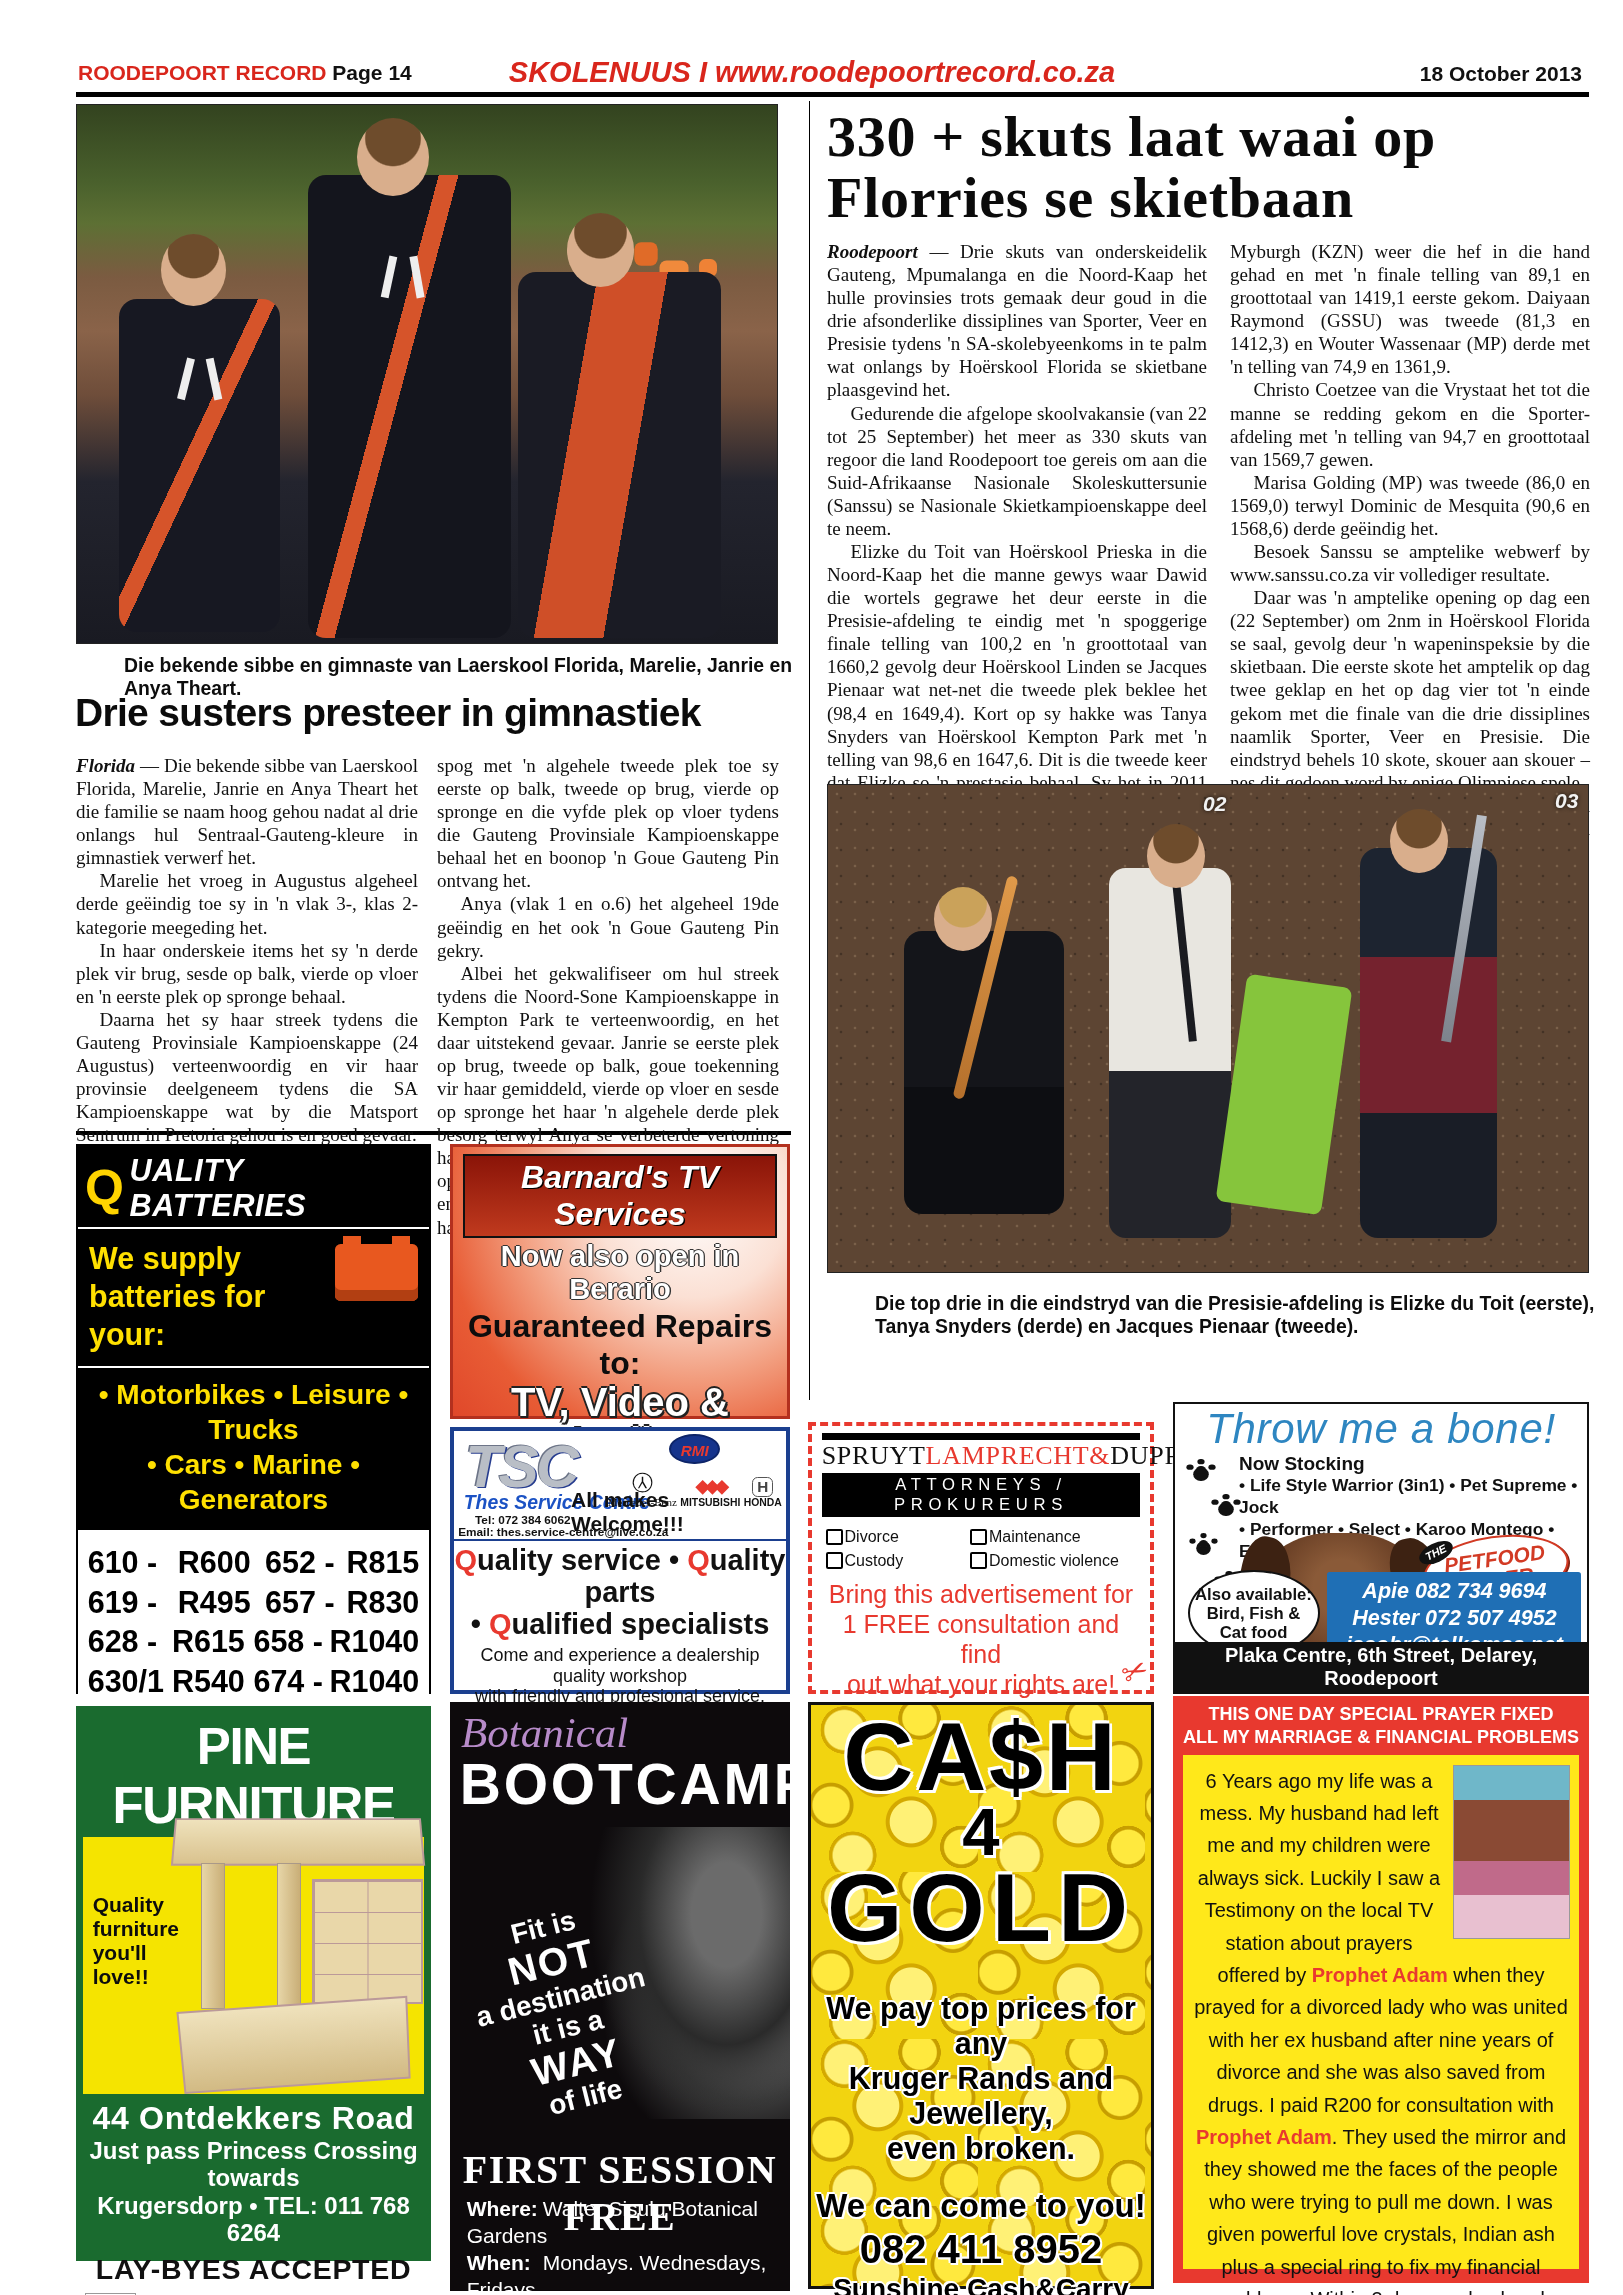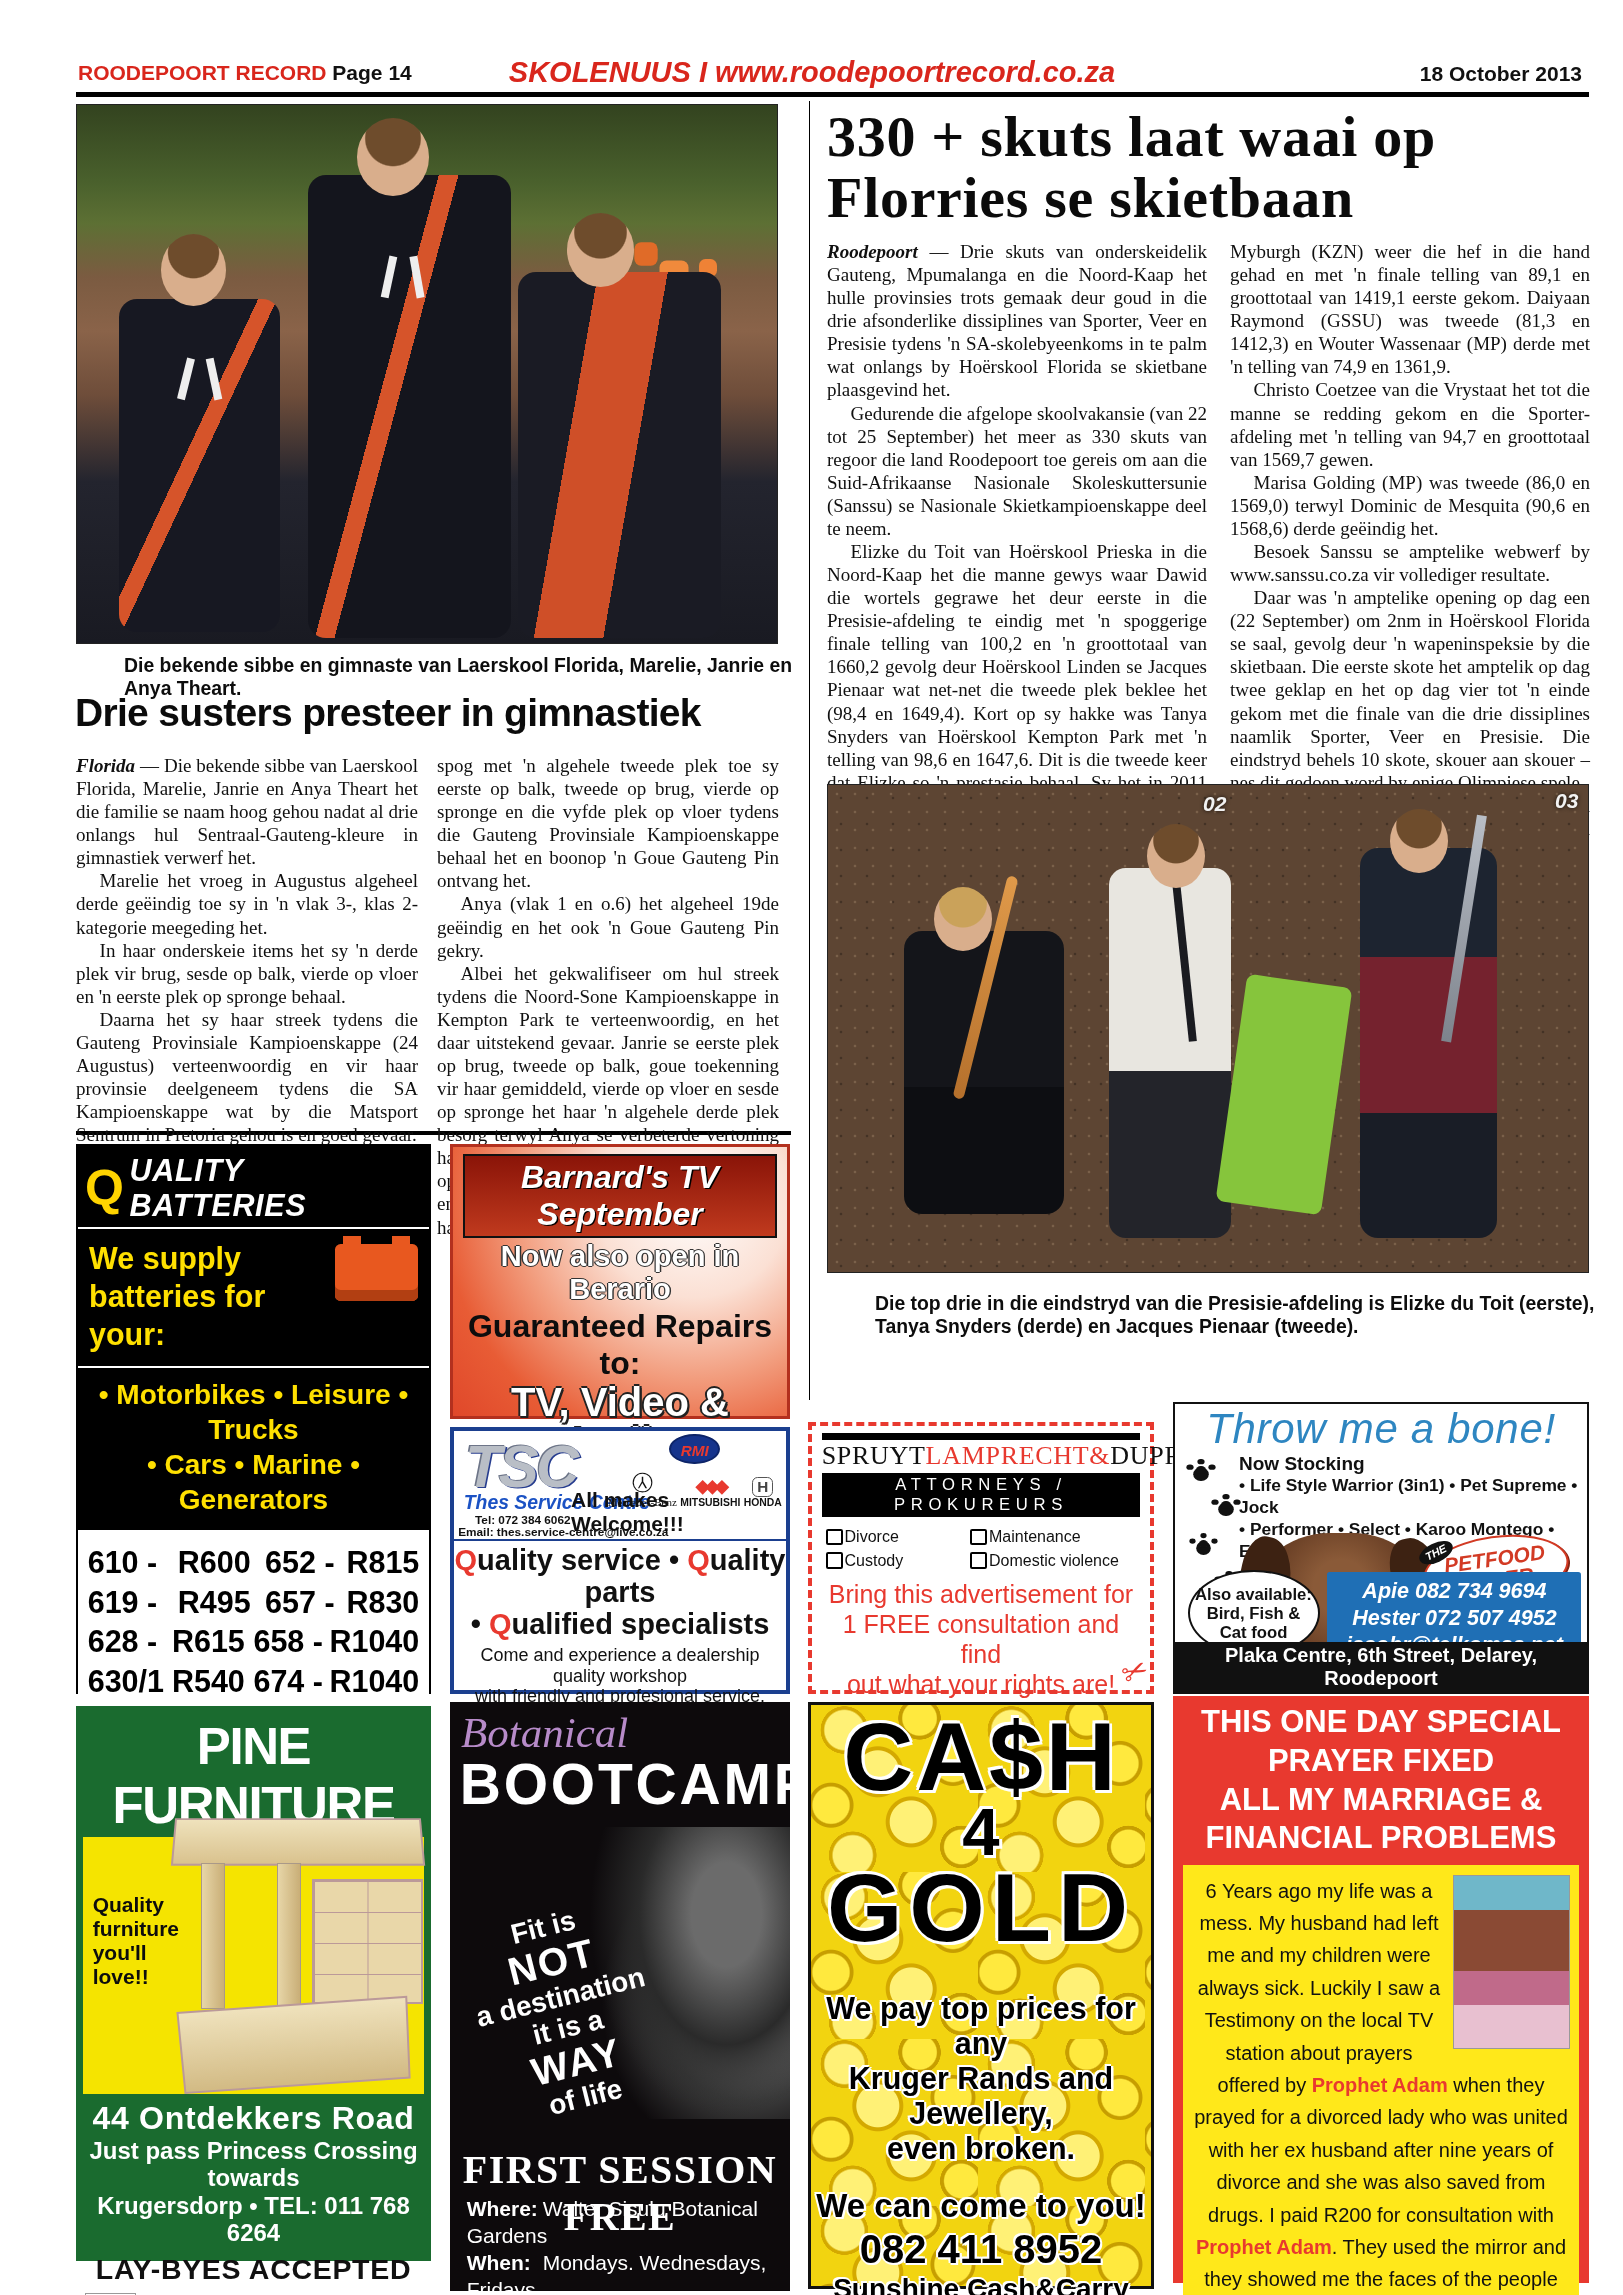--- a/index.html
+++ b/index.html
@@ -212,21 +212,21 @@
   .g2 { font-size:67px; }
   .g3 { font-size:97px; letter-spacing:7px; }
   .gold-txt { font-weight:bold; color:#000; text-shadow:-2.1px 0 #fff,2.1px 0 #fff,0 -2.1px #fff,0 2.1px #fff,2.1px 2.1px #fff,-2.1px -2.1px #fff; }
   .gd1 { font-size:30.5px; line-height:1.15; margin-top:39px; }
   .gd2 { font-size:33px; margin-top:21px; }
   .gd3 { font-size:40px; margin-top:1.4px; }
   .gd4 { font-size:28px; line-height:1.15; margin-top:1.4px; }
 
   
   .ad-pray { left:1173px; top:1696px; width:416px; height:587px; background:#e8392f; padding:7px 9.7px; font-family:"Liberation Sans",sans-serif; }
-  .pray-hdr { color:#fff; font-weight:bold; text-align:center; font-size:31px; line-height:1.25; }
+  .pray-hdr { color:#fff; font-weight:bold; text-align:center; font-size:18px; line-height:1.25; }
   .pray-box { background:#ffe81a; margin-top:7px; padding:9.7px 9.7px 7px; height:514px; position:relative; }
   .pray-photo { float:right; width:117px; height:174px; margin:0 0 5.6px 7px;
     background:linear-gradient(180deg,#6fb7c9 0 20%, #8a4a34 20% 55%, #c06a8a 55% 75%, #e8c0d0 75%); border:0.7px solid #999; }
   .pray-body { font-size:20px; line-height:1.62; text-align:center; color:#111; }
   .pray-body .red, .pray-red { color:#e8392f; font-weight:bold; }
 </style>
 </head>
 <body>
 
 <div class="abs hdr-left">
@@ -353,21 +353,21 @@
   <div class="batt-del">
     <div>WE ALSO DELIVER &amp; BUY</div>
     <div>SCRAP BATTERIES</div>
   </div>
   <div class="batt-addr">625 Ontdekkers Road, Delarey</div>
   <div class="batt-tel">Florida • 011 673 6702 • 082 371 3600</div>
   <div class="batt-terms">Terms &amp; conditions apply</div>
 </div>
 
 <div class="abs ad-barn">
-  <div class="barn-banner">Barnard's TV September</div>
+  <div class="barn-banner">Barnard's TV Services</div>
   <div class="barn-open">Now also open in Berario</div>
   <div class="barn-guar">Guaranteed Repairs to:</div>
   <div class="barn-tv">TV, Video &amp; Audio</div>
   <div class="barn-ins">Insurance approved • Multichoice accredited</div>
   <div><span class="barn-dstv">DStv &amp; Aerial Installations</span></div>
   <div class="barn-tel">
     <div>Tel: 011 763 4310  •  239 Louis Str, Shop 8 &amp; 9,</div>
     <div>Ontdekker Centre, Ontdekkers Park</div>
   </div>
 </div>

